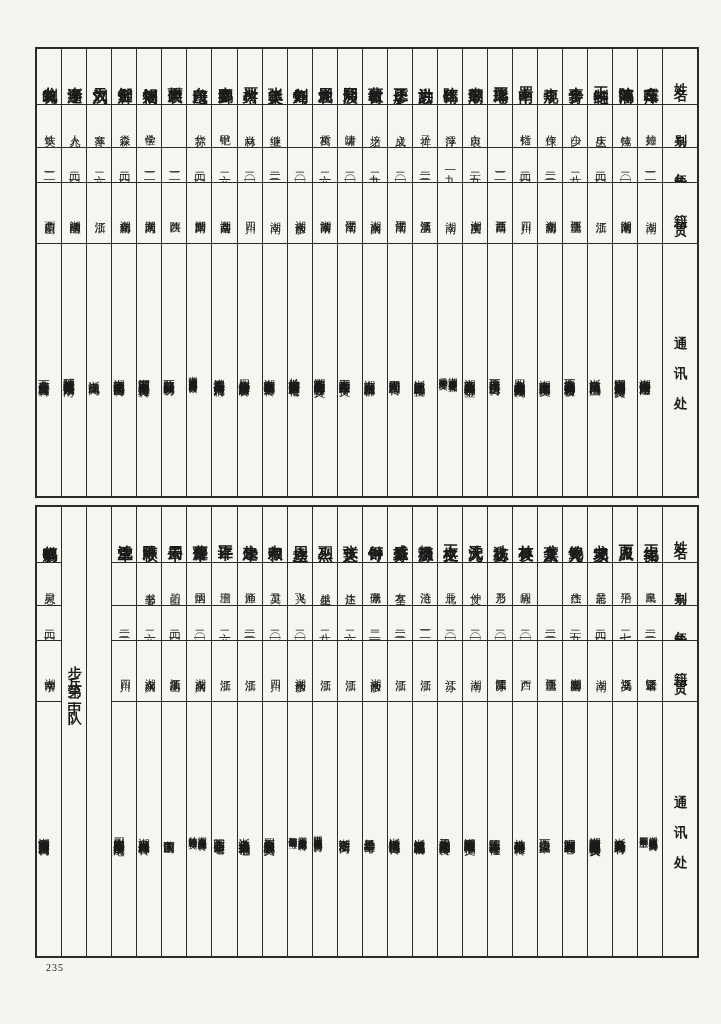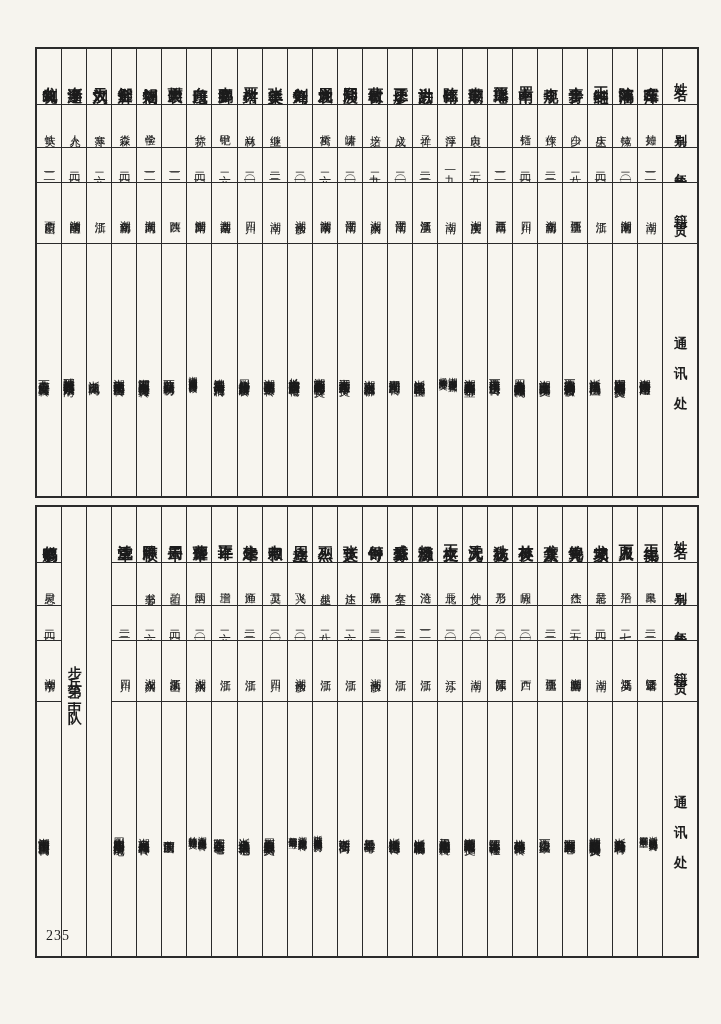--- a/index.html
+++ b/index.html
@@ -61,22 +61,22 @@
   .header-cell.h-age{font-size:12.5px;letter-spacing:2px;}
   .header-cell.h-native{letter-spacing:10px;}
   .header-cell.h-address{letter-spacing:30px;justify-content:center;padding-top:0;}
   .special-col{position:relative;}
   .section-label{
     writing-mode:vertical-rl;text-orientation:upright;
     font-size:14px;font-weight:bold;letter-spacing:9px;
     margin:148px auto 0 auto;
   }
   .page-number{
-    position:absolute;left:46px;top:928px;
-    font-size:14px;letter-spacing:1px;
+    position:absolute;left:46px;top:962px;
+    font-size:10px;letter-spacing:1px;
     font-family:"Liberation Serif","DejaVu Serif",serif;
   }
 </style>
 </head>
 <body>
 
 <div class="sheet">
   <div class="vtable" id="table-top">
       <div class="col header-col">
         <div class="cell header-cell h-name">姓名</div>

